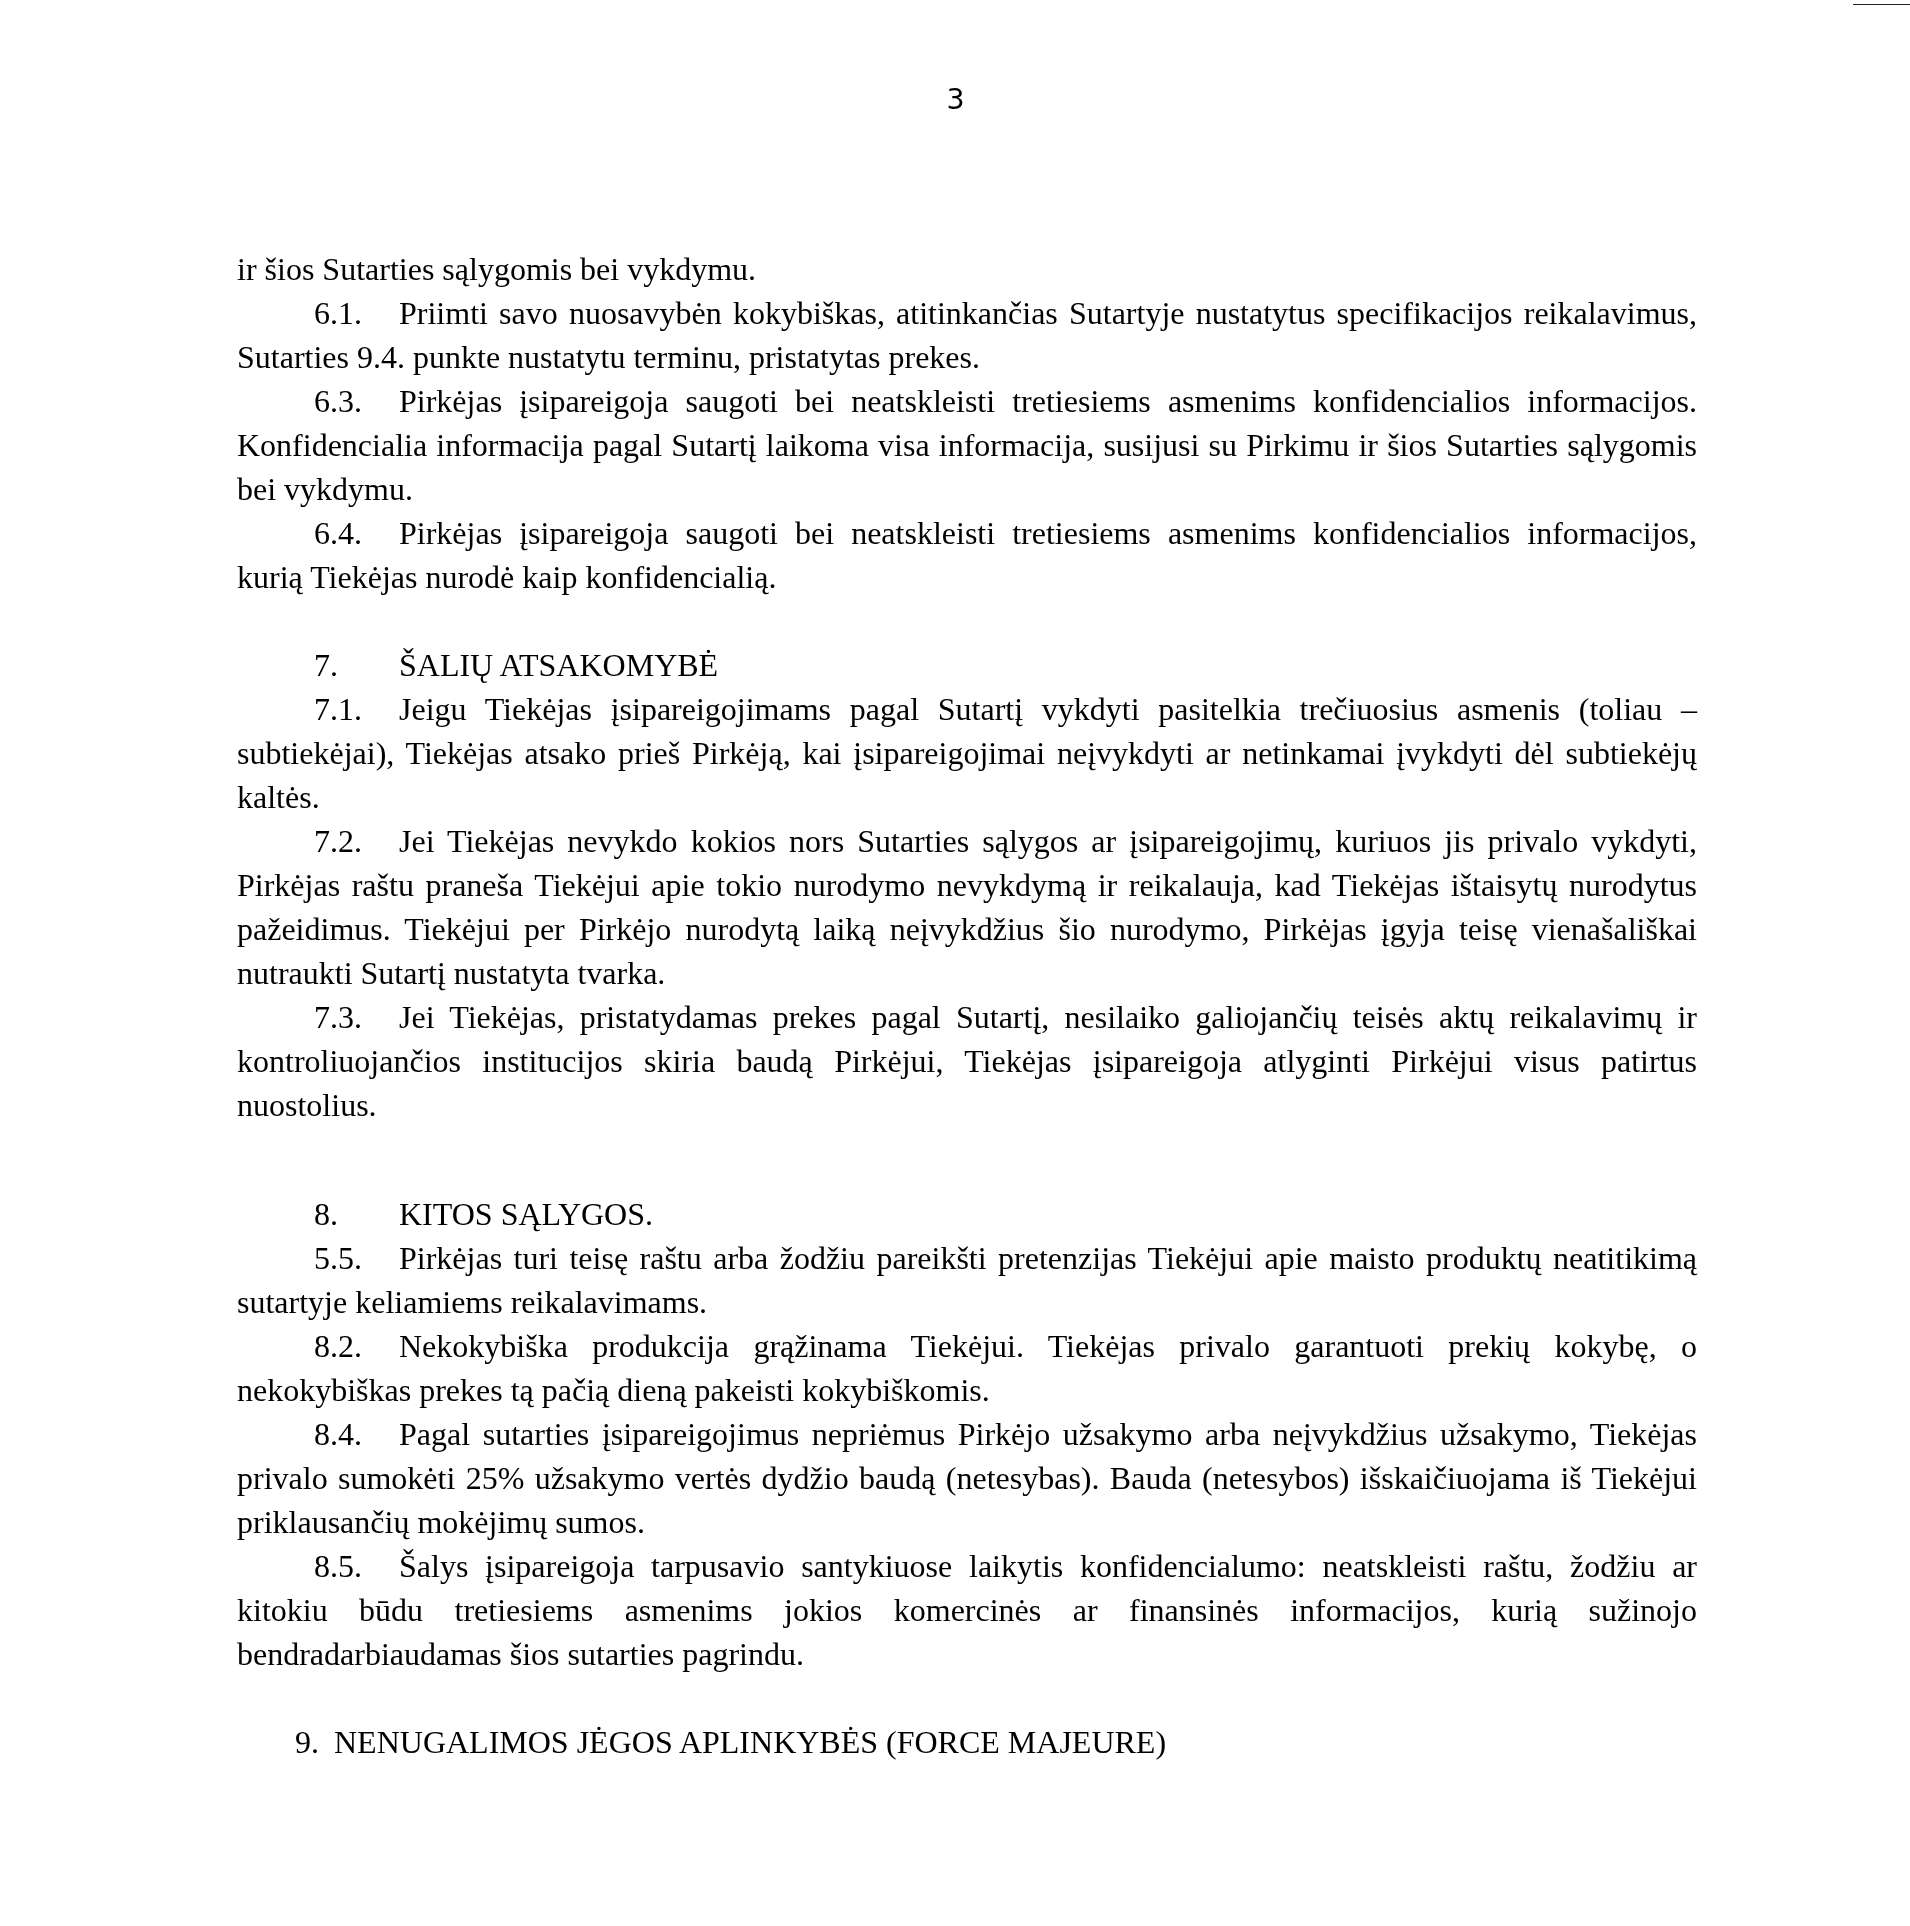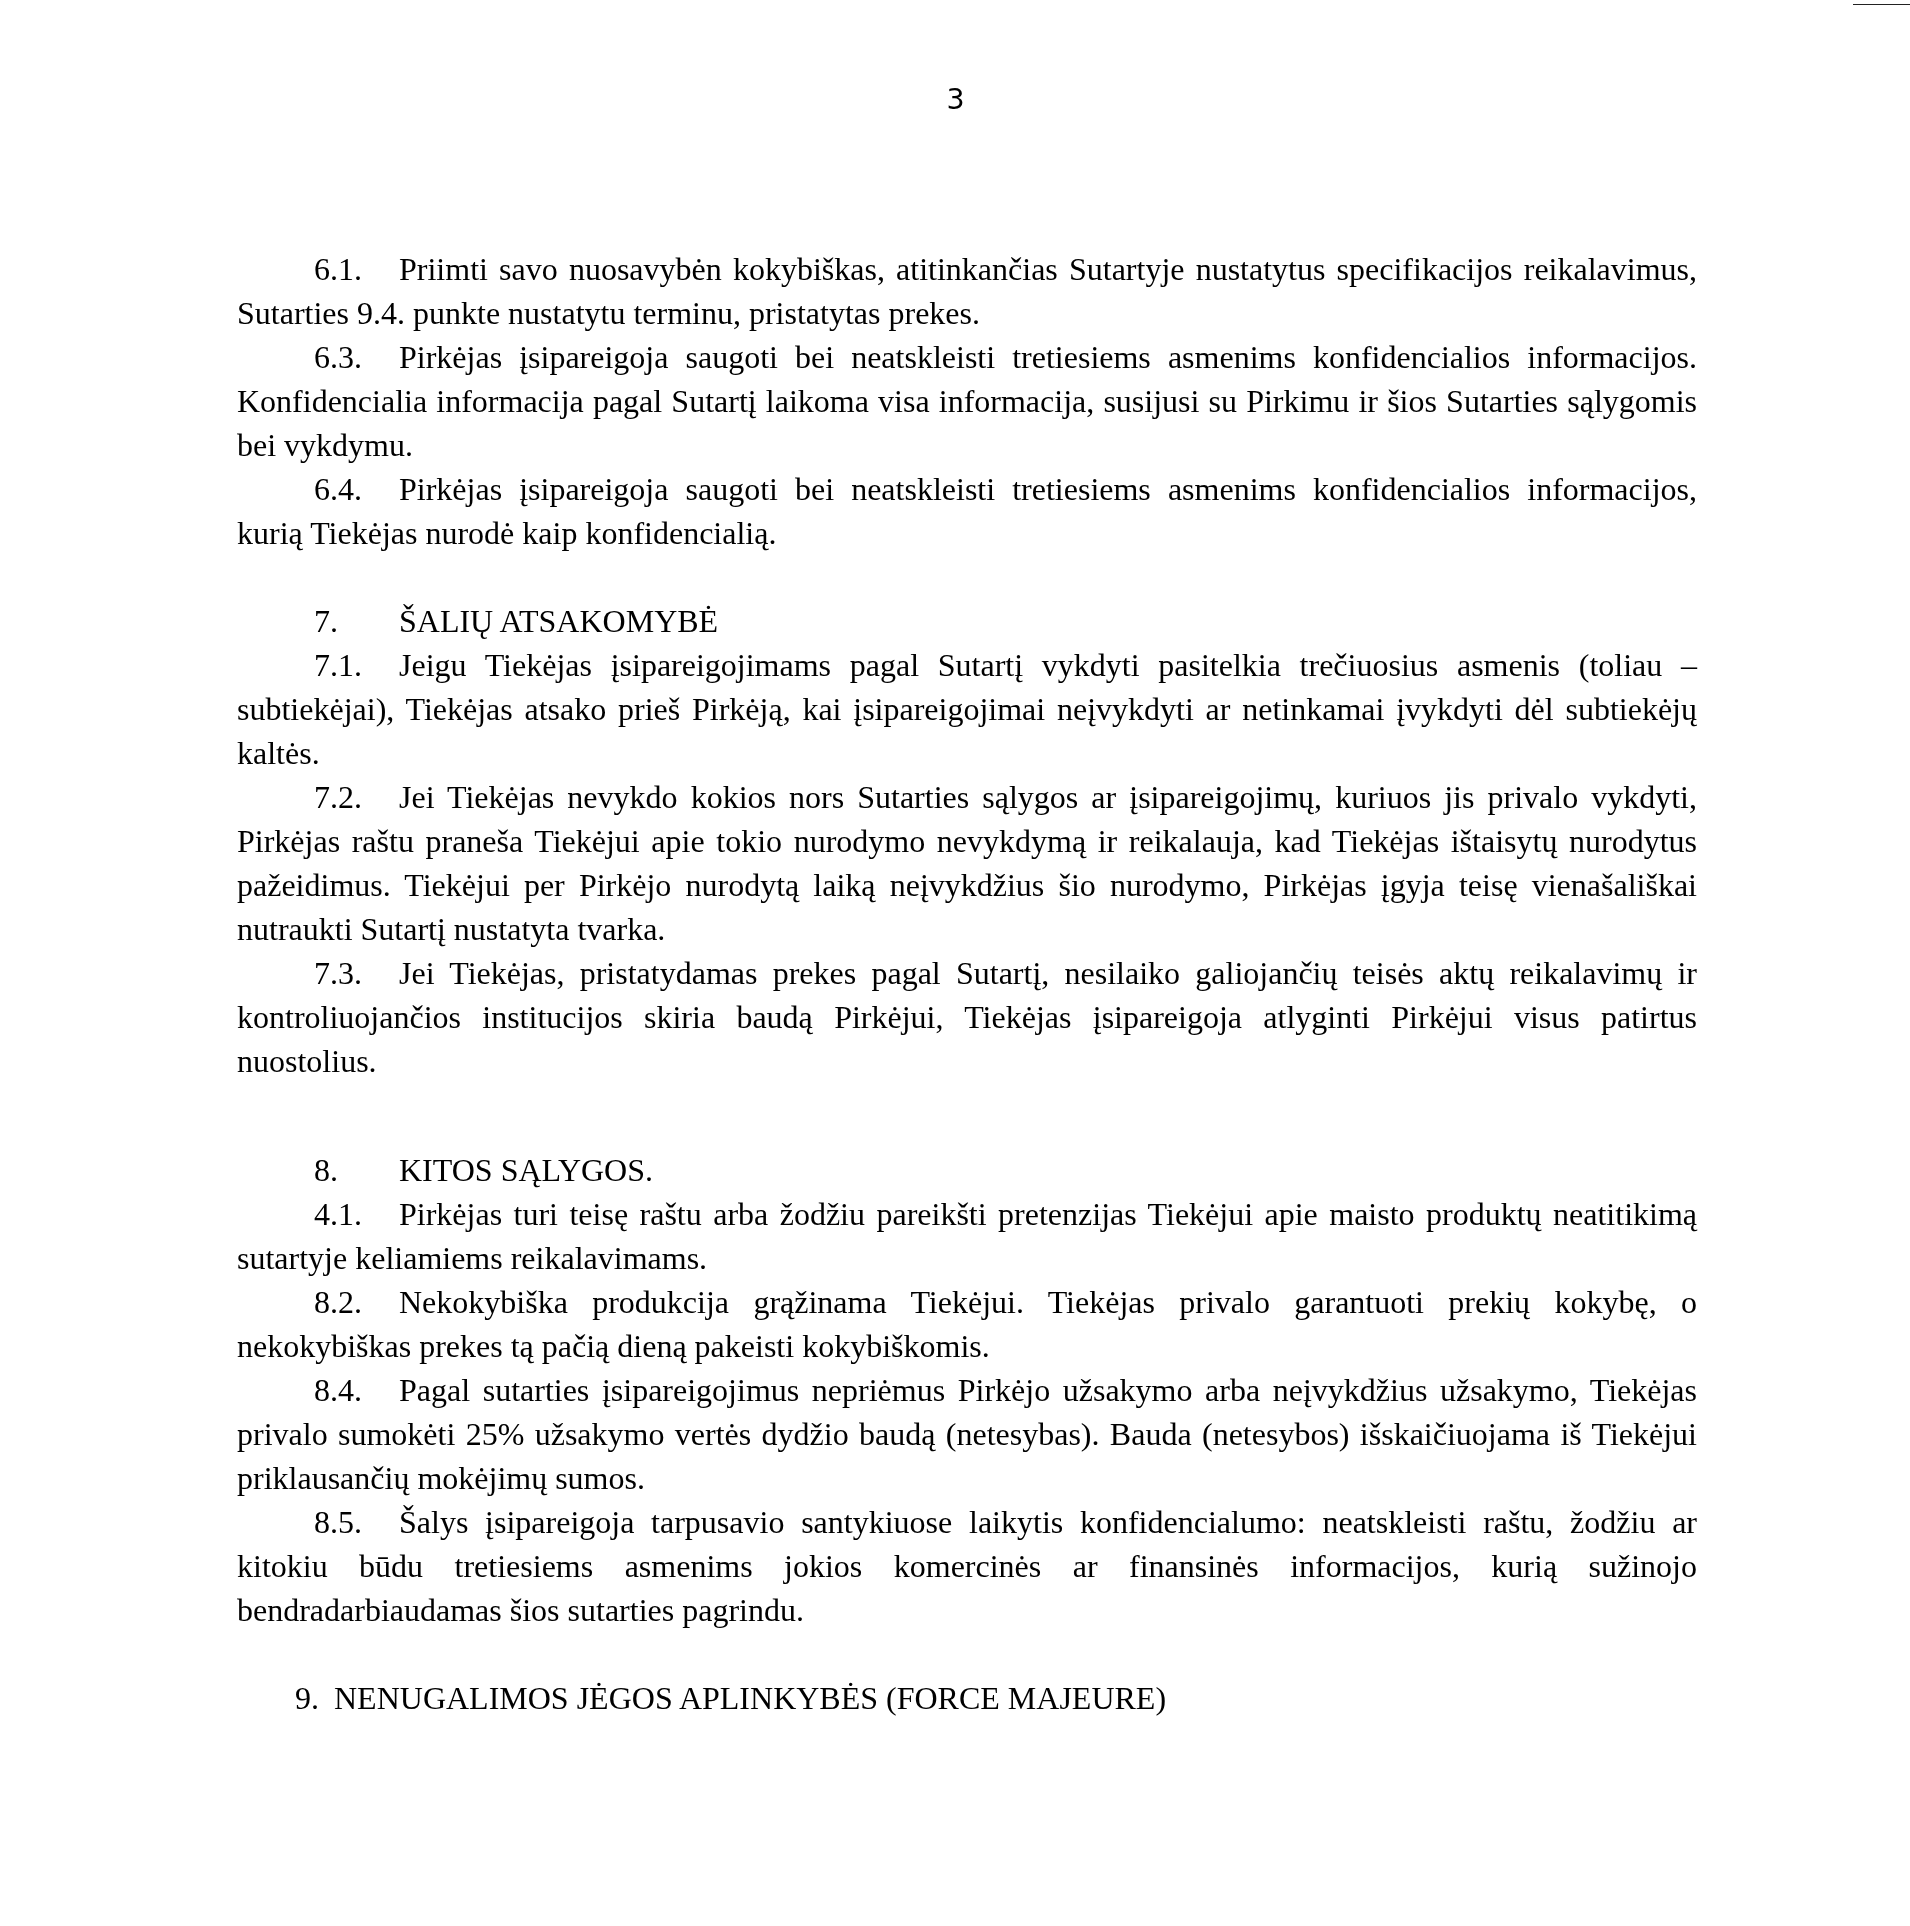--- a/index.html
+++ b/index.html
@@ -24,36 +24,37 @@
   .heading .num { width: 169px; }
 </style>
 </head>
 <body>
 
 <div class="page">
   <div class="corner-mark"></div>
   <div class="page-number">3</div>
 
   <div class="content">
+    <p class="p">ir šios Sutarties sąlygomis bei vykdymu.</p>
 
     <p class="p"><span style="display:inline-block;width:77px"></span><span style="display:inline-block;width:85px">6.1.</span><span>Priimti savo nuosavybėn kokybiškas, atitinkančias Sutartyje nustatytus specifikacijos reikalavimus, Sutarties 9.4. punkte nustatytu terminu, pristatytas prekes.</span></p>
     <p class="p"><span style="display:inline-block;width:77px"></span><span style="display:inline-block;width:85px">6.3.</span><span>Pirkėjas įsipareigoja saugoti bei neatskleisti tretiesiems asmenims konfidencialios informacijos. Konfidencialia informacija pagal Sutartį laikoma visa informacija, susijusi su Pirkimu ir šios Sutarties sąlygomis bei vykdymu.</span></p>
     <p class="p"><span style="display:inline-block;width:77px"></span><span style="display:inline-block;width:85px">6.4.</span><span>Pirkėjas įsipareigoja saugoti bei neatskleisti tretiesiems asmenims konfidencialios informacijos, kurią Tiekėjas nurodė kaip konfidencialią.</span></p>
 
     <div class="heading" style="margin-top:44px">
       <span style="display:inline-block;width:77px"></span><span style="display:inline-block;width:85px">7.</span><span>ŠALIŲ ATSAKOMYBĖ</span>
     </div>
     <p class="p"><span style="display:inline-block;width:77px"></span><span style="display:inline-block;width:85px">7.1.</span><span>Jeigu Tiekėjas įsipareigojimams pagal Sutartį vykdyti pasitelkia trečiuosius asmenis (toliau – subtiekėjai), Tiekėjas atsako prieš Pirkėją, kai įsipareigojimai neįvykdyti ar netinkamai įvykdyti dėl subtiekėjų kaltės.</span></p>
     <p class="p"><span style="display:inline-block;width:77px"></span><span style="display:inline-block;width:85px">7.2.</span><span>Jei Tiekėjas nevykdo kokios nors Sutarties sąlygos ar įsipareigojimų, kuriuos jis privalo vykdyti, Pirkėjas raštu praneša Tiekėjui apie tokio nurodymo nevykdymą ir reikalauja, kad Tiekėjas ištaisytų nurodytus pažeidimus. Tiekėjui per Pirkėjo nurodytą laiką neįvykdžius šio nurodymo, Pirkėjas įgyja teisę vienašališkai nutraukti Sutartį nustatyta tvarka.</span></p>
     <p class="p"><span style="display:inline-block;width:77px"></span><span style="display:inline-block;width:85px">7.3.</span><span>Jei Tiekėjas, pristatydamas prekes pagal Sutartį, nesilaiko galiojančių teisės aktų reikalavimų ir kontroliuojančios institucijos skiria baudą Pirkėjui, Tiekėjas įsipareigoja atlyginti Pirkėjui visus patirtus nuostolius.</span></p>
 
     <div class="heading" style="margin-top:65px">
       <span style="display:inline-block;width:77px"></span><span style="display:inline-block;width:85px">8.</span><span>KITOS SĄLYGOS.</span>
     </div>
-    <p class="p"><span style="display:inline-block;width:77px"></span><span style="display:inline-block;width:85px">4.1.</span><span>Pirkėjas turi teisę raštu arba žodžiu pareikšti pretenzijas Tiekėjui apie maisto produktų neatitikimą sutartyje keliamiems reikalavimams.</span></p>
+    <p class="p"><span style="display:inline-block;width:77px"></span><span style="display:inline-block;width:85px">5.5.</span><span>Pirkėjas turi teisę raštu arba žodžiu pareikšti pretenzijas Tiekėjui apie maisto produktų neatitikimą sutartyje keliamiems reikalavimams.</span></p>
     <p class="p"><span style="display:inline-block;width:77px"></span><span style="display:inline-block;width:85px">8.2.</span><span>Nekokybiška produkcija grąžinama Tiekėjui. Tiekėjas privalo garantuoti prekių kokybę, o nekokybiškas prekes tą pačią dieną pakeisti kokybiškomis.</span></p>
     <p class="p"><span style="display:inline-block;width:77px"></span><span style="display:inline-block;width:85px">8.4.</span><span>Pagal sutarties įsipareigojimus nepriėmus Pirkėjo užsakymo arba neįvykdžius užsakymo, Tiekėjas privalo sumokėti 25% užsakymo vertės dydžio baudą (netesybas). Bauda (netesybos) išskaičiuojama iš Tiekėjui priklausančių mokėjimų sumos.</span></p>
     <p class="p"><span style="display:inline-block;width:77px"></span><span style="display:inline-block;width:85px">8.5.</span><span>Šalys įsipareigoja tarpusavio santykiuose laikytis konfidencialumo: neatskleisti raštu, žodžiu ar kitokiu būdu tretiesiems asmenims jokios komercinės ar finansinės informacijos, kurią sužinojo bendradarbiaudamas šios sutarties pagrindu.</span></p>
 
     <div class="heading" style="margin-top:44px">
       <span style="display:inline-block;width:58px"></span><span style="display:inline-block;width:39px">9.</span><span>NENUGALIMOS JĖGOS APLINKYBĖS (FORCE MAJEURE)</span>
     </div>
 
   </div>
 

